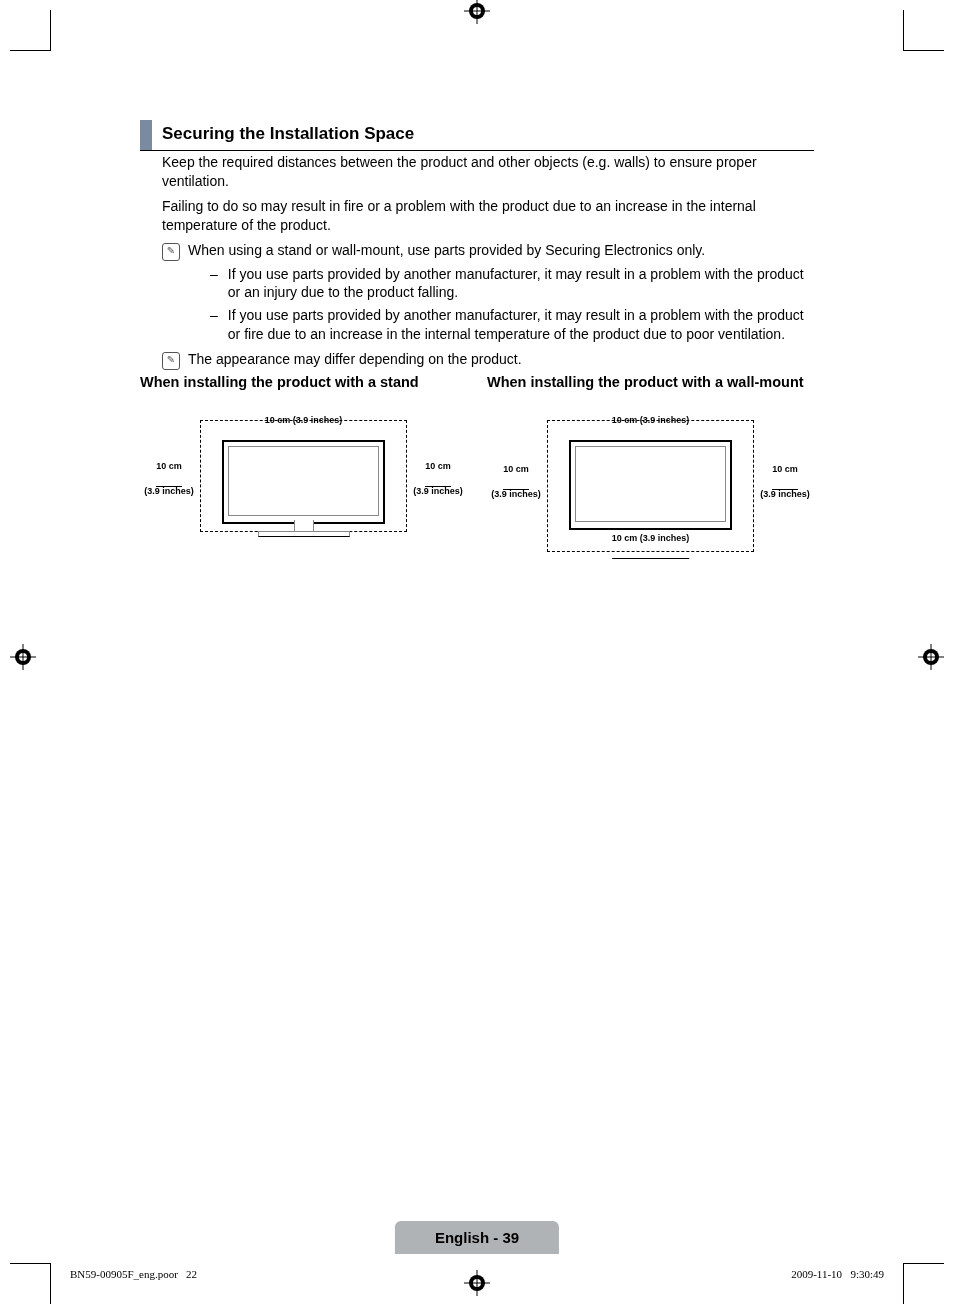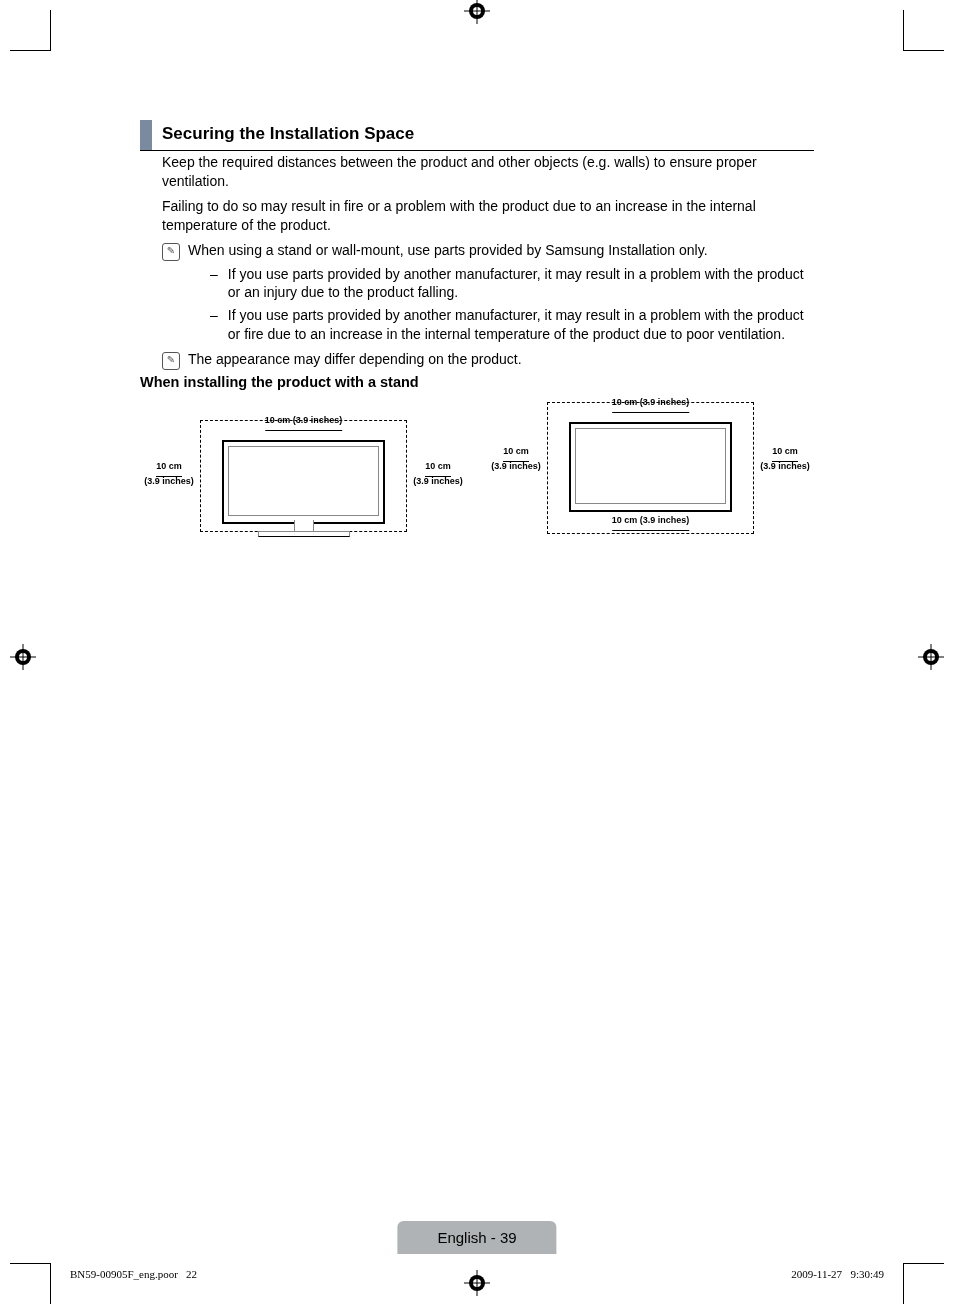--- a/index.html
+++ b/index.html
@@ -136,30 +136,30 @@
     border-bottom: 1px solid #000;
     height: 4px;
   }
   .dim {
     position: absolute;
     font-size: 9px;
     font-weight: bold;
     text-align: center;
     line-height: 1.1;
   }
-  .dim .u { border-bottom: 1px solid #000; display: inline-block; padding-bottom: 4px; }
+  .dim .u { border-bottom: 1px solid #000; display: inline-block; padding-bottom: 14px; }
 
   .footer-tab {
     position: absolute;
     bottom: 60px;
     left: 50%;
     transform: translateX(-50%);
     background: #b0b3b5;
     color: #000;
-    font-weight: normal;
+    font-weight: bold;
     font-size: 15px;
     padding: 8px 40px;
     border-top-left-radius: 6px;
     border-top-right-radius: 6px;
   }
   .footer-left {
     position: absolute;
     bottom: 34px;
     left: 70px;
     font-size: 11px;
@@ -214,21 +214,21 @@
       <div class="section-bar"></div>
       <div class="section-title">Securing the Installation Space</div>
     </div>
 
     <div class="body-text">
       <p class="para">Keep the required distances between the product and other objects (e.g. walls) to ensure proper ventilation.</p>
       <p class="para">Failing to do so may result in fire or a problem with the product due to an increase in the internal temperature of the product.</p>
 
       <div class="note-row">
         <div class="note-icon">✎</div>
-        <div class="note-text">When using a stand or wall-mount, use parts provided by Samsung Installation only.</div>
+        <div class="note-text">When using a stand or wall-mount, use parts provided by Securing Electronics only.</div>
       </div>
 
       <div class="dash-list">
         <div class="dash-item">
           <div class="dash-mark">–</div>
           <div>If you use parts provided by another manufacturer, it may result in a problem with the product or an injury due to the product falling.</div>
         </div>
         <div class="dash-item">
           <div class="dash-mark">–</div>
           <div>If you use parts provided by another manufacturer, it may result in a problem with the product or fire due to an increase in the internal temperature of the product due to poor ventilation.</div>
@@ -265,20 +265,21 @@
           </div>
 
           <div class="dim" style="top:52px;right:0;width:58px;">
             <span class="u">10 cm</span><br>
             <span>(3.9 inches)</span>
           </div>
         </div>
       </div>
 
       <div class="diag-col">
+        <div class="diag-title">When installing the product with a wall-mount</div>
         <div class="diag-box">
           <div class="dashed" style="top:10px;left:60px;right:60px;height:130px;"></div>
           <div class="tv-outer" style="top:30px;left:82px;right:82px;height:86px;"></div>
           <div class="tv-inner" style="top:36px;left:88px;right:88px;height:74px;"></div>
           <div class="dim" style="top:6px;left:50%;transform:translateX(-50%);">
             <span class="u">10 cm (3.9 inches)</span>
           </div>
           <div class="dim" style="top:55px;left:0;width:58px;">
             <span class="u">10 cm</span><br>
             <span>(3.9 inches)</span>
@@ -297,16 +298,16 @@
   </div>
 
   <div class="footer-tab">
     <span>English - 39</span>
   </div>
 
   <div class="footer-left">
     <span>BN59-00905F_eng.poor</span>&nbsp;&nbsp;&nbsp;<span>22</span>
   </div>
   <div class="footer-right">
-    <span>2009-11-27</span>&nbsp;&nbsp;&nbsp;<span>9:30:49</span>
+    <span>2009-11-10</span>&nbsp;&nbsp;&nbsp;<span>9:30:49</span>
   </div>
 
 </div>
 
 </body></html>

